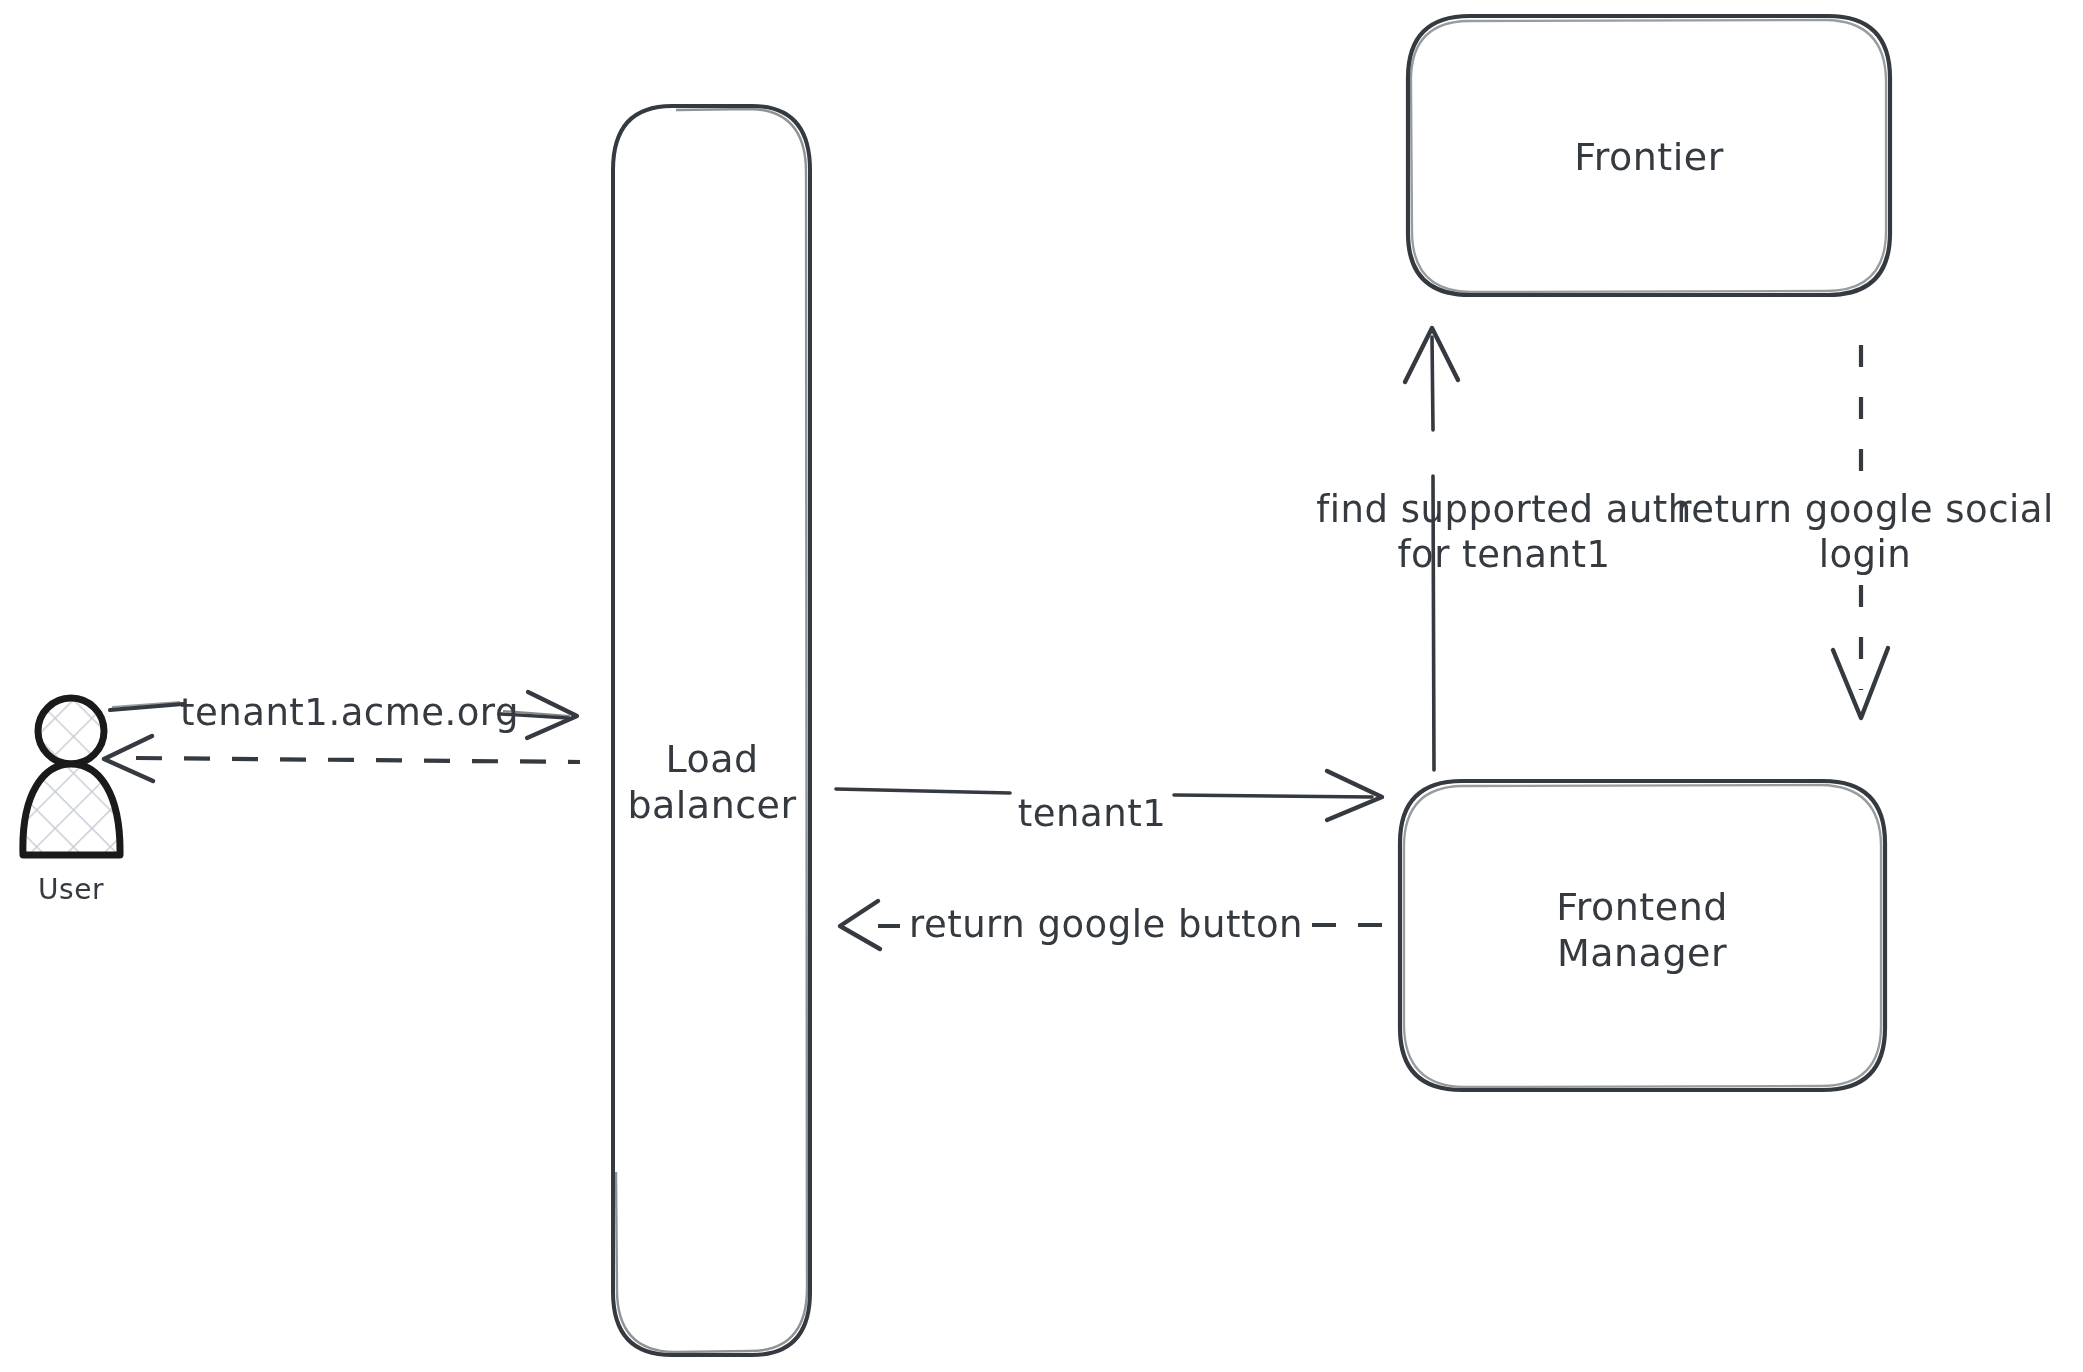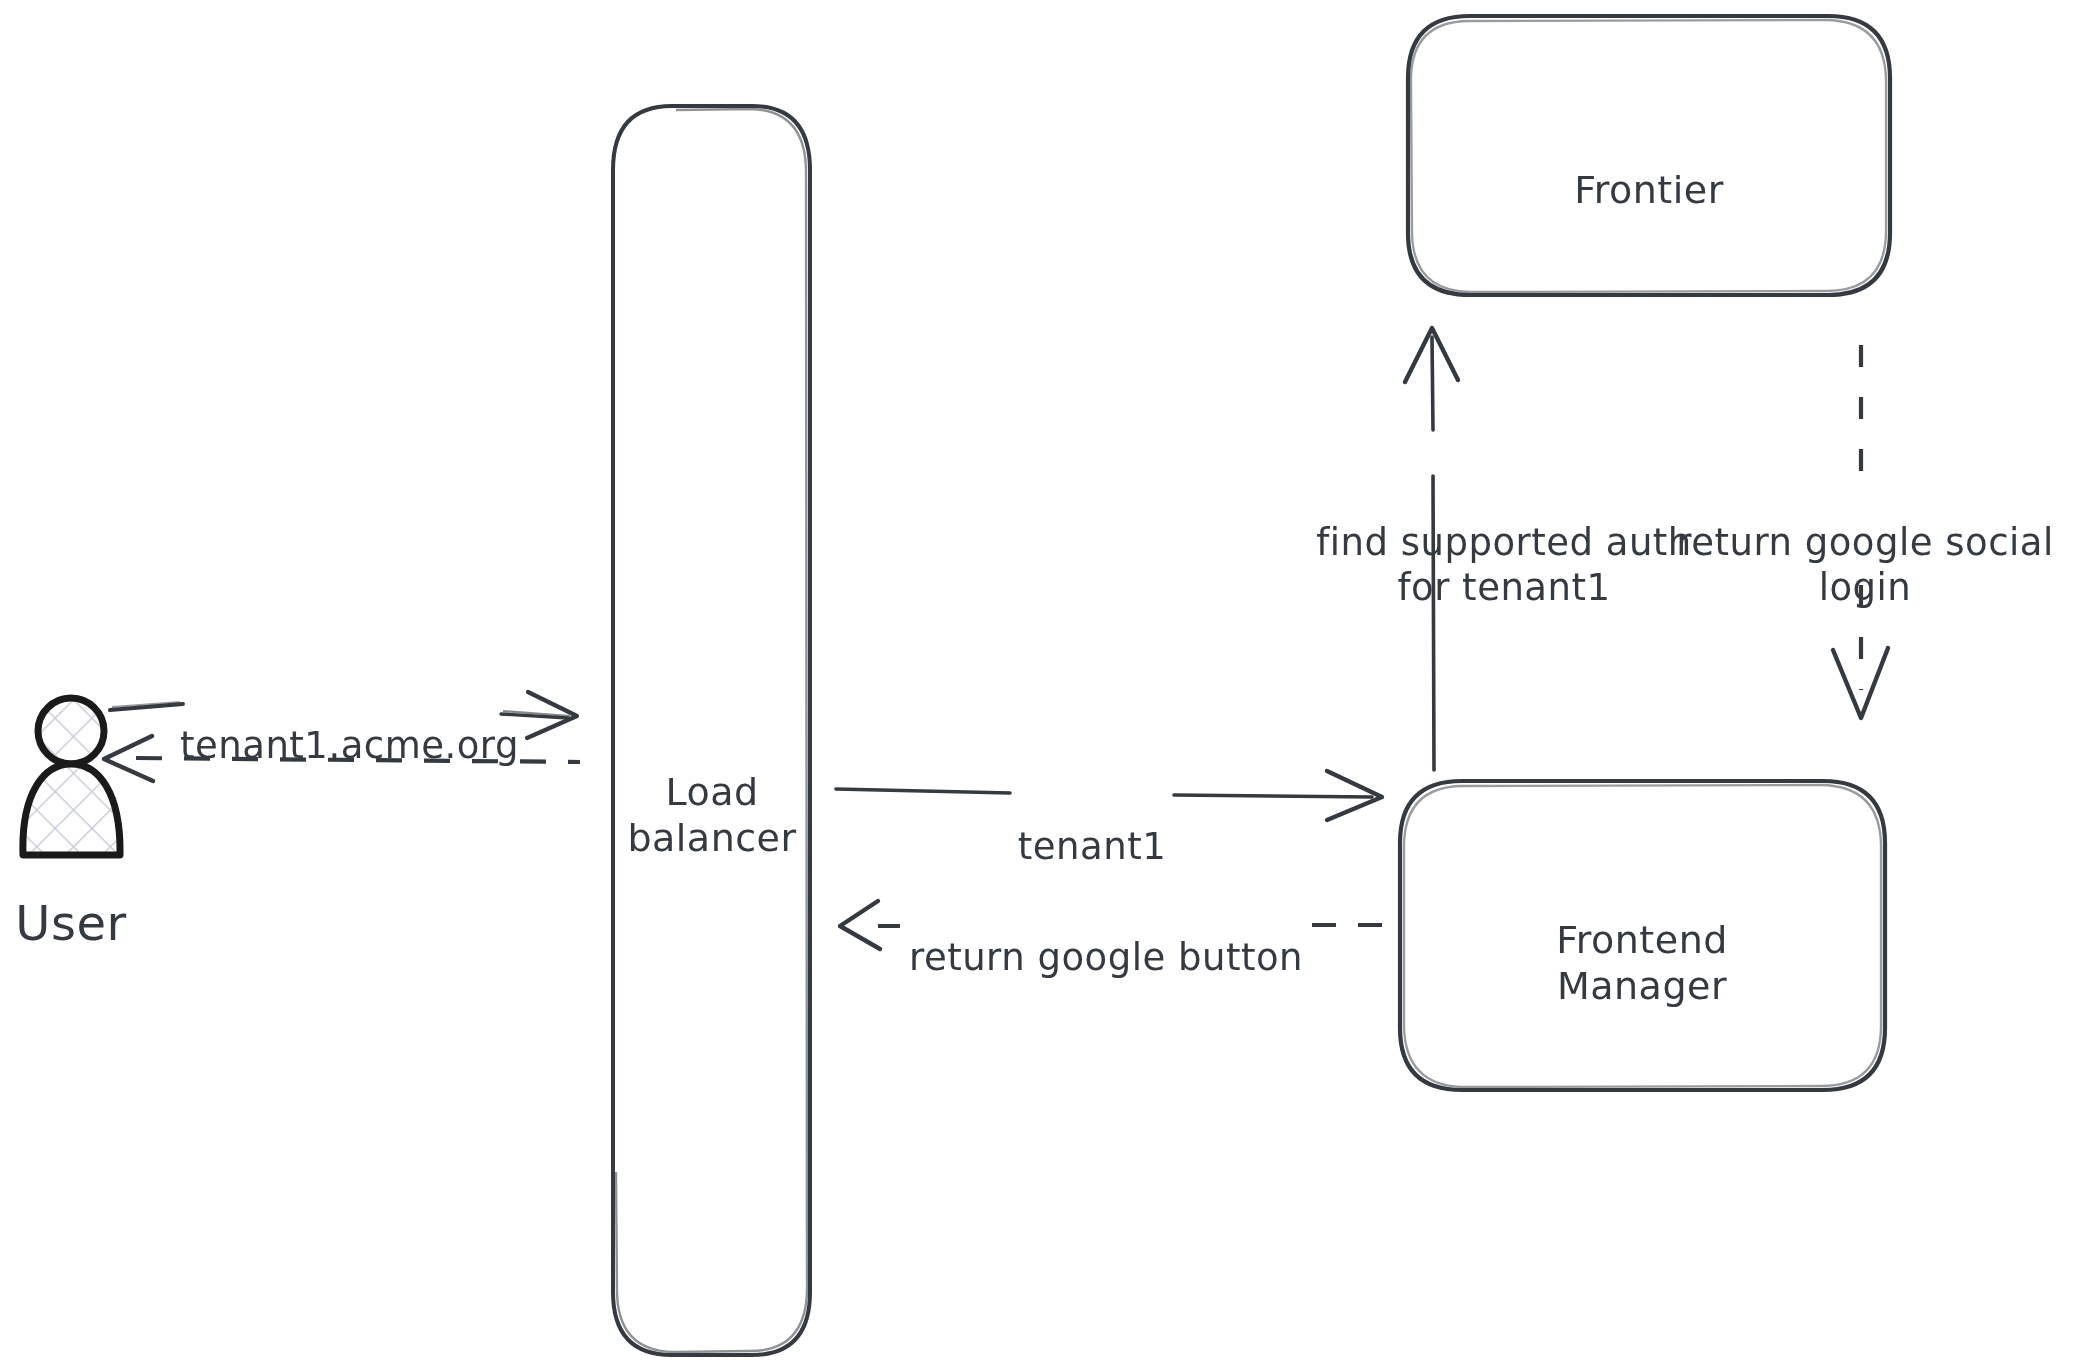--- a/index.html
+++ b/index.html
@@ -10,25 +10,24 @@
   #canvas{position:absolute;inset:0;width:2083px;height:1372px;}
   .lbl{
     position:absolute;
     color:#343a40;
     font-family:"DejaVu Sans", sans-serif;
     text-align:center;
     line-height:1.22;
     white-space:pre-line;
     letter-spacing:.5px;
     user-select:none;
-    margin-top:33px;
   }
   .node-label{font-size:38px;}
   .edge-label{font-size:37px;}
-  .actor-label{font-size:48px;}
+  .actor-label{font-size:28px;}
   .t-center{transform:translate(-50%,-50%);}
 </style>
 </head>
 <body>
 
 <svg id="canvas" viewBox="0 0 2083 1372" xmlns="http://www.w3.org/2000/svg">
 
   <defs>
     <pattern id="hatch" width="26" height="26" patternUnits="userSpaceOnUse" patternTransform="rotate(45)">
       <rect width="26" height="26" fill="#ffffff"></rect>

